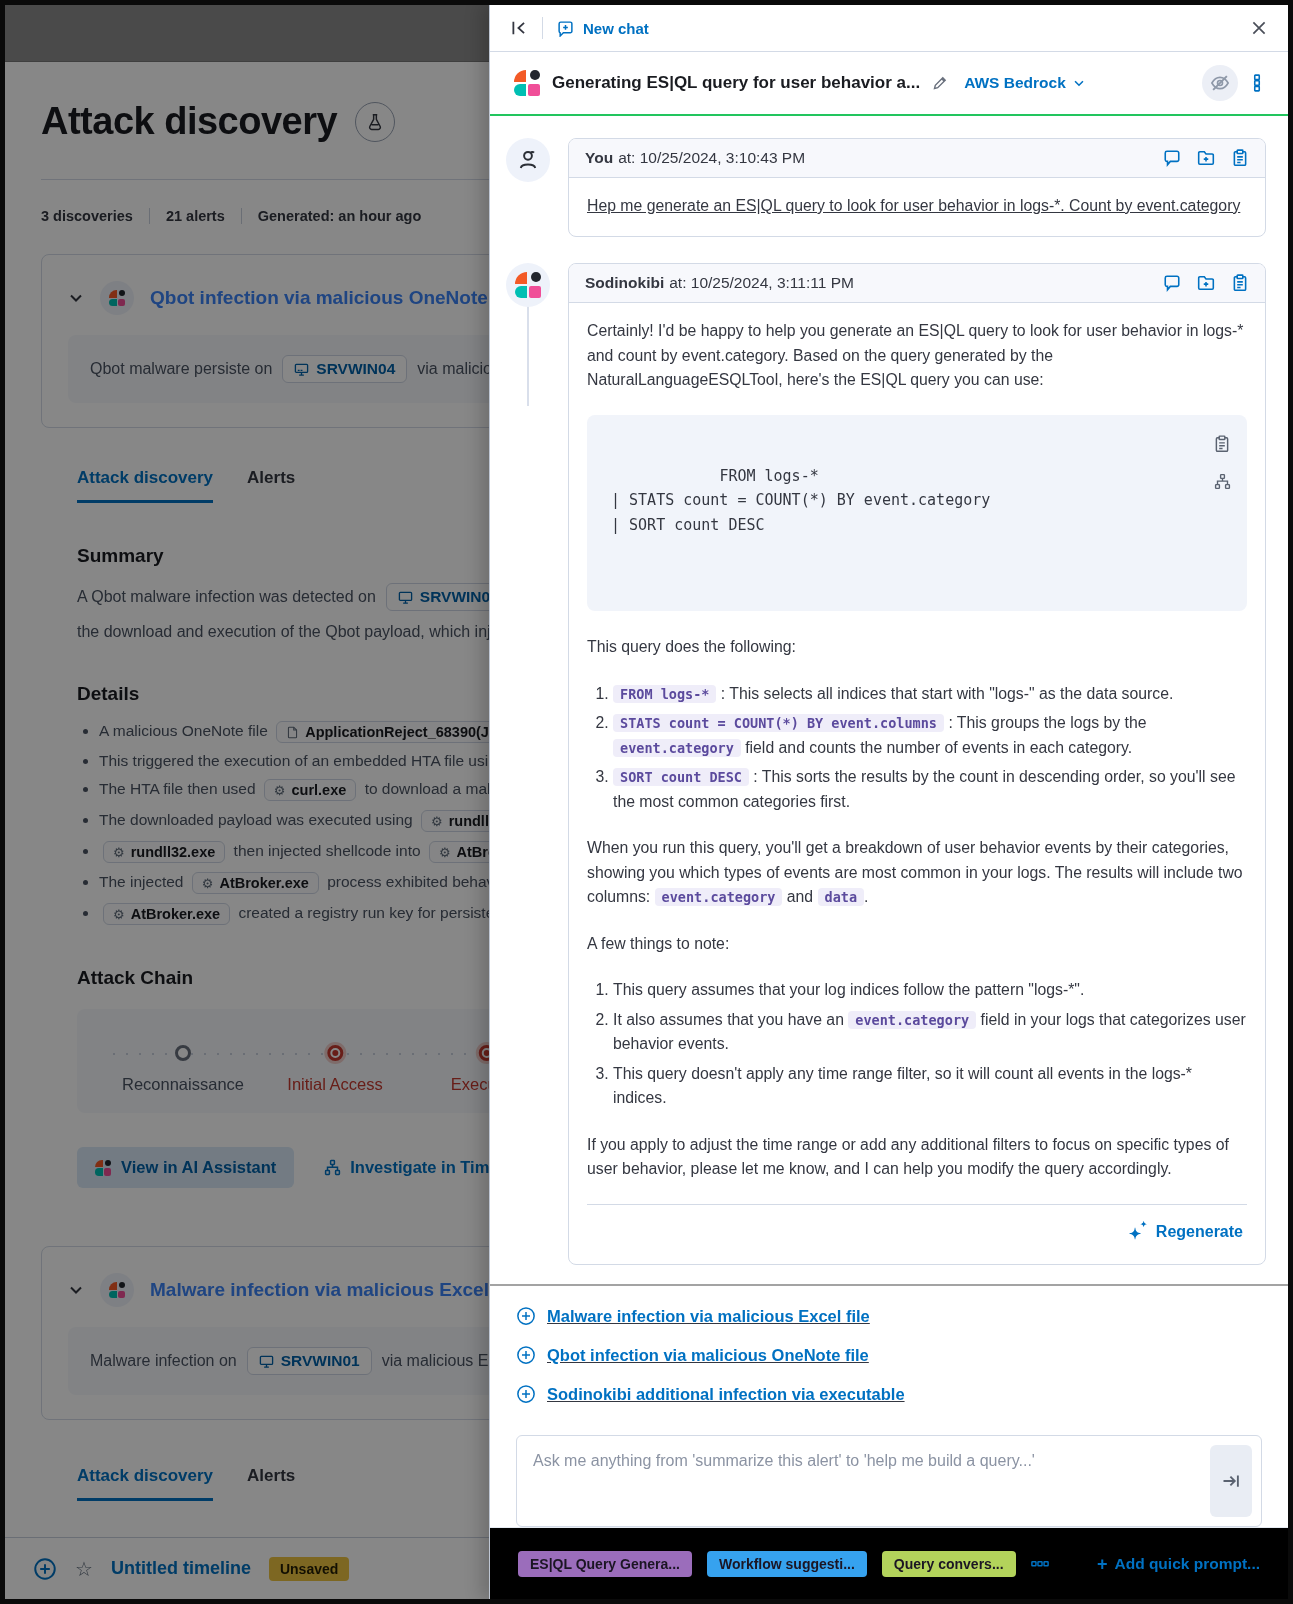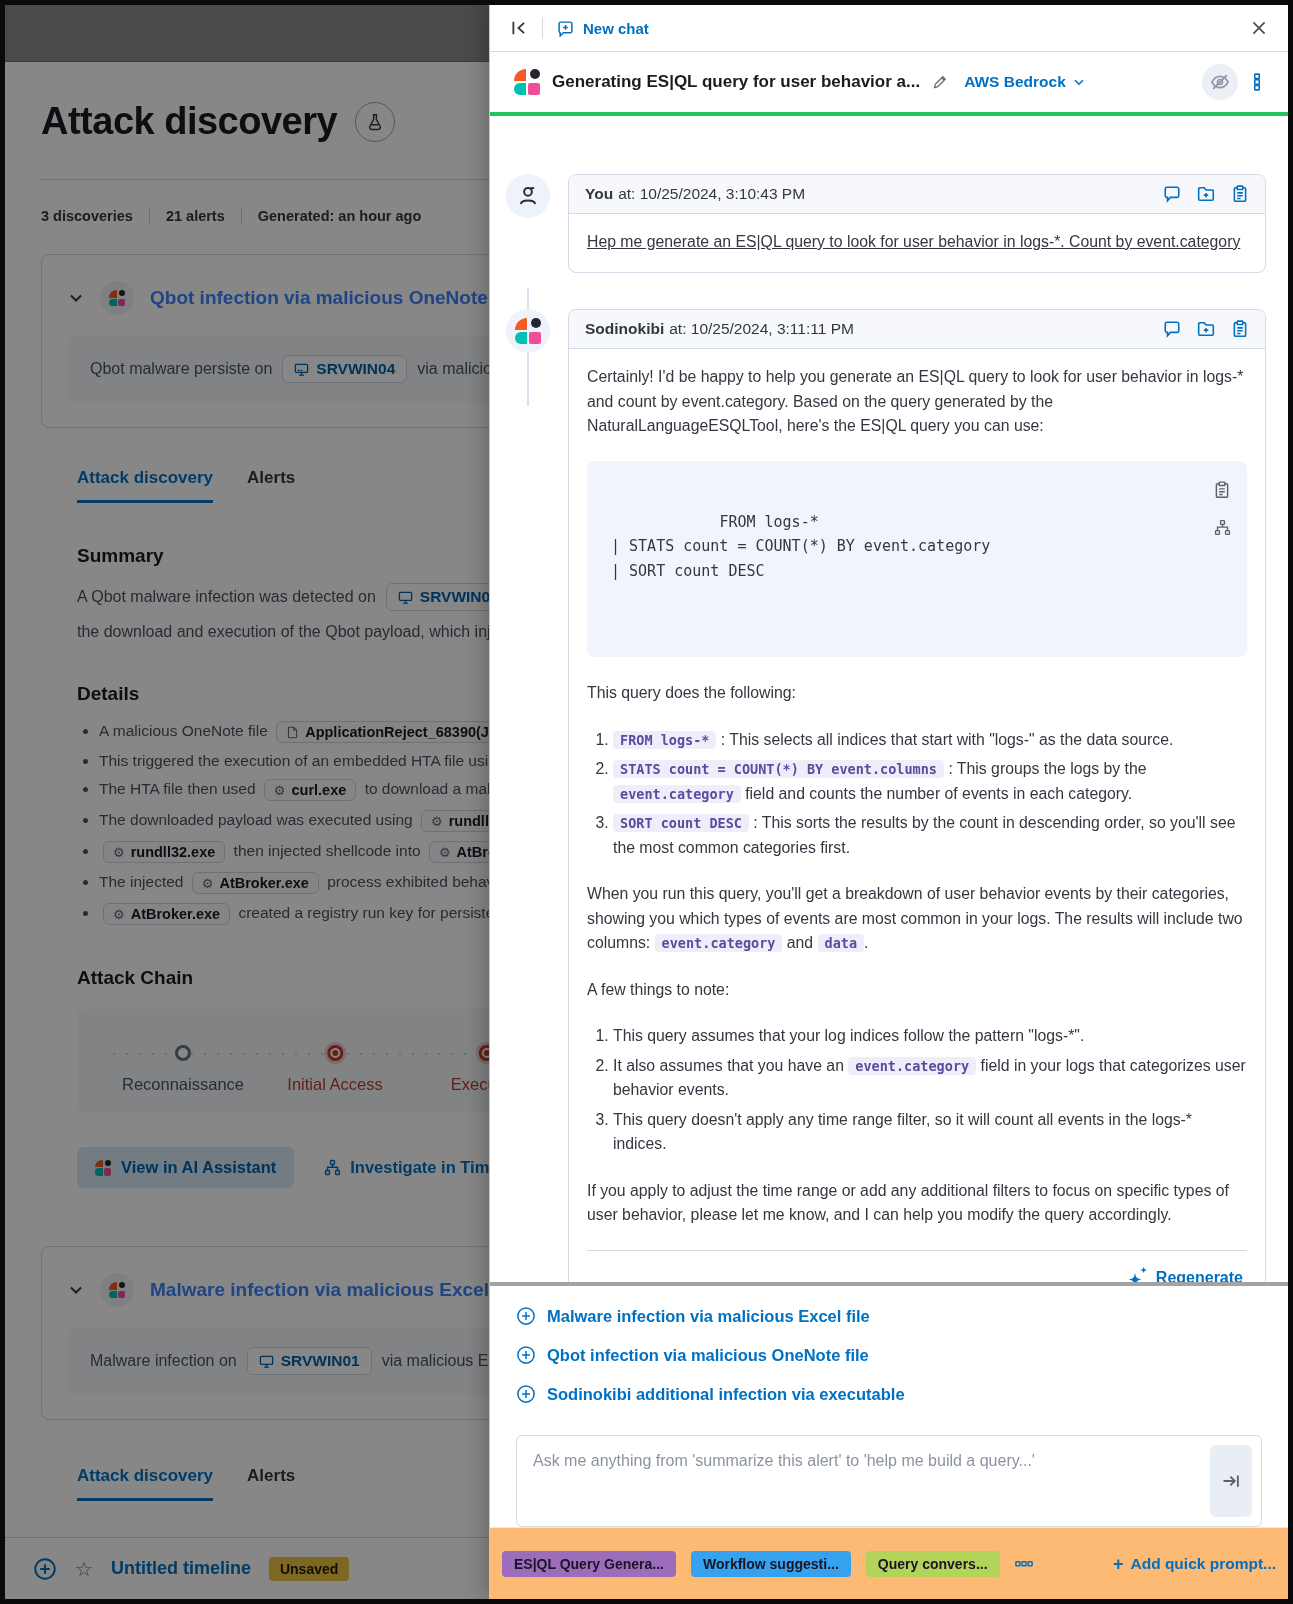--- a/index.html
+++ b/index.html
@@ -76,55 +76,55 @@
   .overlay { position:absolute; left:0; top:0; width:484px; height:100%; background:rgba(0,0,0,0.47); z-index:4; }
 
   
   .flyout { position:absolute; left:484px; top:0; right:0; height:100%; background:#fff; z-index:5; display:flex; flex-direction:column; box-shadow:-8px 0 16px rgba(0,0,0,0.18); border-left:1px solid #bfc7d4; }
   .fly-topbar { height:47px; flex:none; border-bottom:1px solid #d3dae6; display:flex; align-items:center; gap:14px; padding:0 20px; }
   .vdivider { width:1px; height:22px; background:#d3dae6; }
   .new-chat { display:inline-flex; align-items:center; gap:9px; color:#0071c2; font-weight:600; font-size:15px; }
   .spacer { flex:1; }
   .icon-btn { color:#5a6270; display:flex; align-items:center; justify-content:center; }
 
-  .fly-header { height:64px; flex:none; border-bottom:4px solid #22c55e; display:flex; align-items:center; gap:12px; padding:0 24px;text-align:right; }
+  .fly-header { height:64px; flex:none; border-bottom:2px solid #22c55e; display:flex; align-items:center; gap:12px; padding:0 24px;text-align:right; }
   .conv-title { font-size:17px; font-weight:700; color:#1a1c21; white-space:nowrap; }
   .connector-link { display:inline-flex; align-items:center; gap:6px; color:#0071c2; font-weight:600; font-size:15.5px; margin-left:4px; }
   .eye-btn { width:36px; height:36px; border-radius:50%; background:#eceff6; display:flex; align-items:center; justify-content:center; color:#8e98a8; }
 
   .chat { flex:1 1 auto; overflow:hidden; padding:22px 22px 0 16px; position:relative; }
   .thread-line { position:absolute; left:37px; top:172px; height:118px; border-left:2px solid #d9dfeb; }
-  .msg-row { display:flex; margin-bottom:26px; position:relative;margin-top:36px; }
+  .msg-row { display:flex; margin-bottom:26px; position:relative; }
   .avatar-col { width:62px; flex:none; }
   .bubble { flex:1; border:1px solid #d3dae6; border-radius:8px; overflow:hidden; background:#fff; }
   .bubble-header { display:flex; align-items:center; background:#f7f8fc; border-bottom:1px solid #d3dae6; padding:10px 16px; font-size:15.5px; color:#343741; }
   .role { font-weight:700; margin-right:5px; }
   .hdr-icons { display:flex; gap:16px; margin-left:auto; color:#0071c2; }
   .bubble-body { padding:16px 18px 18px; font-size:15.8px; line-height:1.55; color:#343741; }
   .bubble-body p { margin-bottom:22px; }
   .bubble-body p:last-child { margin-bottom:0;text-decoration:underline; }
 
   .codeblock { position:relative; background:#f1f4fa; border-radius:8px; padding:24px 64px 24px 24px; font-family:"DejaVu Sans Mono", monospace; font-size:15px; line-height:1.65; white-space:pre; color:#343741; margin:2px 0 24px; }
   .code-actions { position:absolute; right:16px; top:20px; display:flex; flex-direction:column; gap:20px; color:#343741; }
 
   ol.explain { margin:0 0 22px 4px; padding-left:22px; }
   ol.explain li { margin-bottom:5px; }
   .chip { font-family:"DejaVu Sans Mono", monospace; font-size:13.5px; font-weight:700; color:#5b4a9d; background:#efedf9; border-radius:4px; padding:1px 7px; }
 
   .regen-row { border-top:1px solid #d3dae6; margin-top:4px; padding:15px 4px 2px; display:flex; justify-content:flex-end; align-items:center; gap:9px; color:#0071c2; font-weight:600; font-size:16px; }
 
-  .quick-prompts { flex:none; border-top:4px solid #a3a3a3; padding:20px 26px 4px; }
+  .quick-prompts { flex:none; border-top:2px solid #a3a3a3; padding:20px 26px 4px;text-decoration:underline; }
   .qp-row { display:flex; align-items:center; gap:11px; margin-bottom:19px; color:#0071c2; font-weight:600; font-size:16.5px; }
 
   .prompt-box { flex:none; margin:8px 26px 0; border:1px solid #d3dae6; border-radius:6px; position:relative; height:92px; }
   .prompt-box textarea { width:100%; height:100%; border:none; outline:none; resize:none; font-family:"Liberation Sans", sans-serif; font-size:16px; padding:16px 64px 16px 16px; color:#343741; background:transparent; }
   .prompt-box textarea::placeholder { color:#8b93a3; }
   .send-btn { position:absolute; right:9px; top:9px; bottom:9px; width:42px; background:#e9edf4; border:none; border-radius:6px; display:flex; align-items:center; justify-content:center; color:#5a6270; }
 
-  .fly-footer { flex:none; margin-top:auto; background:#fdba74; border-top:1px solid #e6ebf2; height:72px; display:flex; align-items:center; gap:15px; padding:0 12px; }
+  .fly-footer { flex:none; margin-top:auto; background:#000000; border-top:1px solid #e6ebf2; height:72px; display:flex; align-items:center; gap:15px; padding:0 28px; }
   .qbadge { border-radius:4px; padding:5px 12px; font-size:14px; font-weight:700; color:#1b1523; white-space:nowrap; }
   .qbadge.purple { background:#9b6dbb; }
   .qbadge.blue { background:#36a2ef; }
   .qbadge.green { background:#b3d35b; }
   .add-qp { display:inline-flex; align-items:center; gap:7px; color:#0071c2; font-weight:600; font-size:15.5px; white-space:nowrap; }
   .sparkle { position:relative; width:18px; height:18px; }
   .sparkle .big { position:absolute; left:0; top:3px; font-size:15px; color:#0071c2; line-height:1; }
   .sparkle .small { position:absolute; right:0; top:-2px; font-size:8px; color:#0071c2; line-height:1; }
 </style>
 </head>

